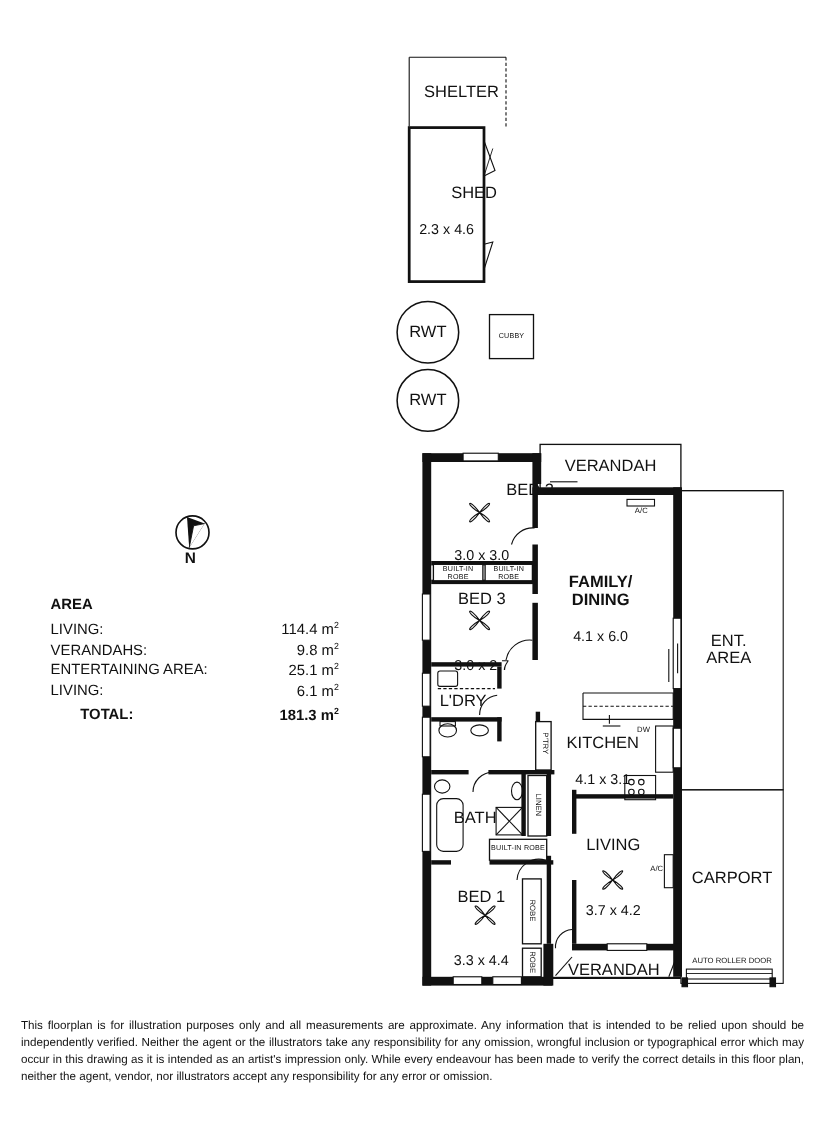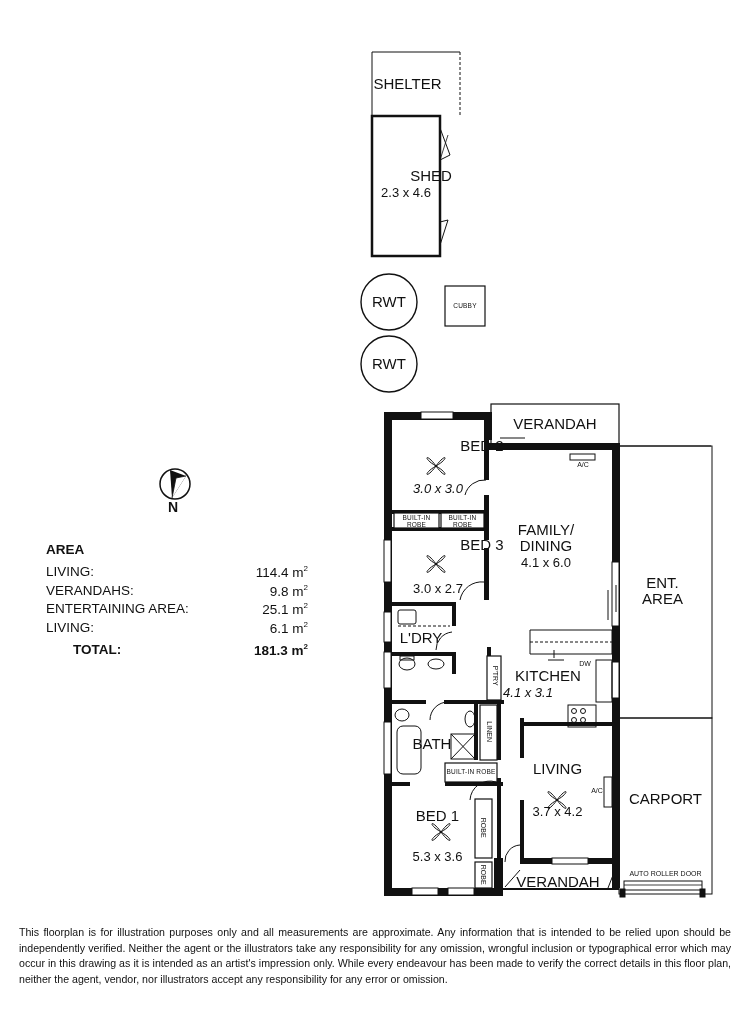--- a/index.html
+++ b/index.html
@@ -1,21 +1,21 @@
 <!DOCTYPE html>
 <html><head>
   <meta charset="utf-8">
   <style>
     html, body { margin: 0; padding: 0; background: #ffffff; }
     body { width: 750px; height: 1028px; position: relative; overflow: hidden;
            font-family: "Liberation Sans", "DejaVu Sans", sans-serif; color: #111; }
     #plan { position: absolute; left: 0; top: 0; }
     .lbl { position: absolute; text-align: center; font-weight: normal; color: #111; line-height: 1.05; white-space: nowrap; }
     .lbl.big { font-size: 15px; }
-    .lbl.med { font-size: 13px; }
+    .lbl.med { font-size: 13px; margin-top: 16px; }
     .lbl.small { font-size: 6.5px; letter-spacing: 0.2px; }
     .lbl.tiny { font-size: 7px; }
     .area-table { position: absolute; left: 46px; top: 542px; width: 262px; font-size: 13.5px; }
     .area-title { font-weight: bold; margin-bottom: 7px; }
     .area-row { display: flex; justify-content: space-between; height: 18.5px; }
     .area-row.total { font-weight: bold; margin-top: 4px; margin-left: 27px; }
     .area-row .v sup { font-size: 8px; }
     .north-lbl { position: absolute; left: 168px; top: 499px; font-weight: bold; font-size: 14px; }
     .disclaimer { position: absolute; left: 19px; top: 925px; width: 712px; font-size: 10.6px; line-height: 15.5px; text-align: justify; color: #111; }
   </style>
@@ -172,52 +172,52 @@
       <g transform="translate(557,800)">
           <path d="M0 0 C-10 -14 -14 -8 0 0 C10 -14 14 -8 0 0 C10 14 14 8 0 0 C-10 14 -14 8 0 0"></path>
         </g>
       <g transform="translate(441,832)">
           <path d="M0 0 C-10 -14 -14 -8 0 0 C10 -14 14 -8 0 0 C10 14 14 8 0 0 C-10 14 -14 8 0 0"></path>
         </g>
     </g>
   </g>
 </svg>
 
-<div class="lbl big" style="left:360px;top:76px;width:95px;text-align:center;">SHELTER</div>
+<div class="lbl big" style="left:372px;top:76px;width:95px;text-align:center;">SHELTER</div>
 <div class="lbl big" style="left:372px;top:168px;width:68px;margin-left:25px;">SHED</div>
 <div class="lbl med" style="left:372px;top:186px;width:68px;">2.3 x 4.6</div>
 <div class="lbl big" style="left:361px;top:294px;width:56px;">RWT</div>
 <div class="lbl big" style="left:361px;top:356px;width:56px;">RWT</div>
 <div class="lbl small" style="left:445px;top:303px;width:40px;">CUBBY</div>
 
 <div class="north-lbl">N</div>
 
 <div class="lbl big" style="left:491px;top:416px;width:128px;">VERANDAH</div>
 <div class="lbl big" style="left:392px;top:438px;width:92px;padding-left:44px;">BED 2</div>
-<div class="lbl med" style="left:392px;top:482px;width:92px;font-style:italic;">3.0 x 3.0</div>
+<div class="lbl med" style="left:392px;top:482px;width:92px;">3.0 x 3.0</div>
 <div class="lbl small" style="left:394px;top:515px;width:45px;white-space:normal;">BUILT-IN ROBE</div>
 <div class="lbl small" style="left:441px;top:515px;width:43px;white-space:normal;">BUILT-IN ROBE</div>
-<div class="lbl big" style="left:392px;top:537px;width:92px;padding-left:44px;">BED 3</div>
+<div class="lbl big" style="left:392px;top:537px;width:92px;">BED 3</div>
 <div class="lbl med" style="left:392px;top:582px;width:92px;text-align:center;">3.0 x 2.7</div>
-<div class="lbl big" style="left:508px;top:522px;width:76px;white-space:normal;">FAMILY/ DINING</div>
+<div class="lbl big" style="left:508px;top:522px;width:76px;white-space:normal;font-weight:bold;">FAMILY/ DINING</div>
 <div class="lbl med" style="left:508px;top:556px;width:76px;">4.1 x 6.0</div>
 <div class="lbl tiny" style="left:572px;top:461px;width:22px;">A/C</div>
 <div class="lbl big" style="left:396px;top:630px;width:50px;">L'DRY</div>
 <div class="lbl tiny" style="left:480px;top:672px;width:30px;transform:rotate(90deg);">P'TRY</div>
 <div class="lbl big" style="left:508px;top:668px;width:80px;">KITCHEN</div>
-<div class="lbl med" style="left:488px;top:686px;width:80px;font-style:italic;">4.1 x 3.1</div>
+<div class="lbl med" style="left:508px;top:686px;width:80px;">4.1 x 3.1</div>
 <div class="lbl tiny" style="left:574px;top:660px;width:22px;">DW</div>
 <div class="lbl tiny" style="left:474px;top:728px;width:30px;transform:rotate(90deg);">LINEN</div>
 <div class="lbl big" style="left:410px;top:736px;width:44px;">BATH</div>
 <div class="lbl small" style="left:445px;top:769px;width:52px;">BUILT-IN ROBE</div>
 <div class="lbl big" style="left:520px;top:761px;width:75px;">LIVING</div>
 <div class="lbl med" style="left:520px;top:805px;width:75px;">3.7 x 4.2</div>
 <div class="lbl tiny" style="left:586px;top:787px;width:22px;">A/C</div>
 <div class="lbl big" style="left:400px;top:808px;width:75px;">BED 1</div>
-<div class="lbl med" style="left:400px;top:850px;width:75px;">5.3 x 3.6</div>
+<div class="lbl med" style="left:400px;top:850px;width:75px;">3.3 x 4.4</div>
 <div class="lbl tiny" style="left:468px;top:824px;width:30px;transform:rotate(90deg);">ROBE</div>
 <div class="lbl tiny" style="left:468px;top:871px;width:30px;transform:rotate(90deg);">ROBE</div>
 <div class="lbl big" style="left:503px;top:874px;width:110px;">VERANDAH</div>
 <div class="lbl big" style="left:625px;top:575px;width:75px;white-space:normal;">ENT. AREA</div>
 <div class="lbl big" style="left:619px;top:791px;width:93px;">CARPORT</div>
 <div class="lbl tiny" style="left:619px;top:870px;width:93px;">AUTO ROLLER DOOR</div>
 
 <div class="area-table">
   <div class="area-title">AREA</div>
   <div class="area-row">

